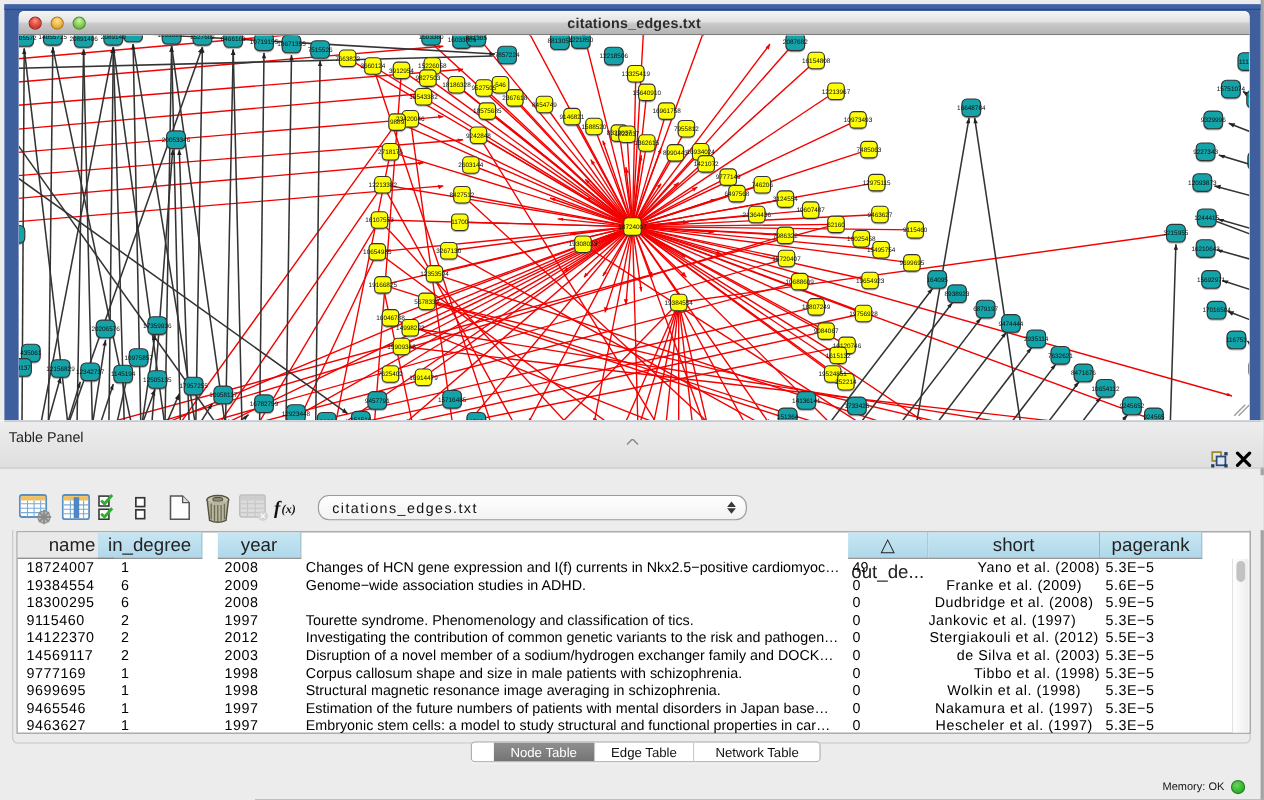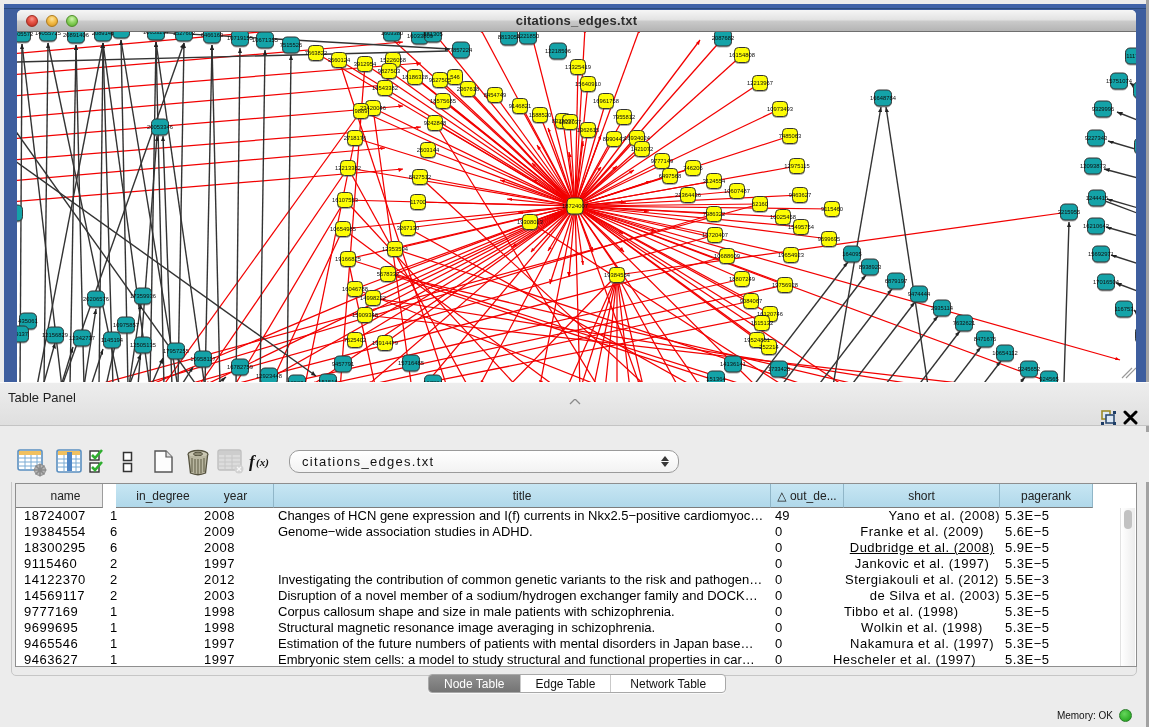--- a/index.html
+++ b/index.html
@@ -32,21 +32,21 @@
 #toolbar { position:absolute; left:0px; top:432px; width:1149px; height:50px; background:#ececec; }
 .ico { position:absolute; top:17px; }
 #combo { position:absolute; left:289px; top:18px; width:390px; height:23px; background:linear-gradient(#ffffff,#f2f2f2);
   border:1px solid #9a9a9a; border-radius:10px; font-size:13px; letter-spacing:1.3px; color:#111; line-height:21px; padding-left:12px; }
 #combo .arr { position:absolute; right:9px; top:5px; width:0; height:0;
   border-left:4px solid transparent; border-right:4px solid transparent; border-bottom:5.5px solid #383838; }
 #combo .arr2 { position:absolute; right:9px; bottom:5px; width:0; height:0;
   border-left:4px solid transparent; border-right:4px solid transparent; border-top:5.5px solid #383838; }
 
 #tblwrap { position:absolute; left:15px; top:483px; width:1122px; height:184px; background:#fff; border:1px solid #8e8e8e; }
-#thead { position:absolute; left:0; top:0; height:40px; width:1120px; font-size:12px; color:#222; }
+#thead { position:absolute; left:0; top:0; height:40px; width:1120px; font-size:17px; color:#222; }
 #thead .c { position:absolute; top:0; height:24px; line-height:24px; text-align:center;
   background:linear-gradient(#c7e6f3,#b0d8ea); border-right:1px solid #90b6c8; border-bottom:1px solid #7c7c7c; }
 #thead .g { background:#e9e9e9; border-right:1px solid #9d9d9d; border-bottom:1px solid #7c7c7c; }
 #rows { position:absolute; left:0; top:24px; font-size:13px; color:#000; }
 .ls { letter-spacing:0.5px; }
 .row { position:absolute; height:16px; line-height:16px; white-space:nowrap; }
 .cell { position:absolute; top:0; height:16px; overflow:hidden; }
 #vtrack { position:absolute; right:1px; top:24px; width:15px; height:158px; background:linear-gradient(90deg,#ffffff,#ededed); border-left:1px solid #e2e2e2;}
 #vthumb { position:absolute; right:4px; top:26px; width:8px; height:19px; background:#c2c2c2; border-radius:4px; }
 #panelfoot { position:absolute; left:11px; top:436px; width:1126px; height:240px; background:#ebebeb; border:1px solid #c6c6c6; border-radius:5px; }
@@ -895,23 +895,22 @@
  <text x="2" y="16" font-family="Liberation Serif, serif" font-style="italic" font-weight="bold" font-size="17" fill="#111">f</text>
  <text x="9" y="15" font-family="Liberation Serif, serif" font-style="italic" font-weight="bold" font-size="11" fill="#111">(x)</text>
 </svg>
 
   <div id="combo">citations_edges.txt<div class="arr"></div><div class="arr2"></div></div>
 </div>
 
 <div id="tblwrap">
   <div id="thead">
     <div class="c g" style="left:0px;width:87px;text-indent:13px;">name</div>
-    <div class="c" style="left:100px;width:95px;">in_degree</div>
+    <div class="c" style="left:73px;width:95px;">in_degree</div>
     <div class="c" style="left:182px;width:76px;">year</div>
-    <div class="c" style="left:258px;width:497px;">title</div>
     <div class="c" style="left:755px;width:73px;">△ out_de...</div>
     <div class="c" style="left:828px;width:156px;">short</div>
     <div class="c" style="left:984px;width:93px;">pagerank</div>
   </div>
   <div id="rows">
 <div class="row" style="top:0px;width:1120px;">
 <span class="cell ls" style="left:8px;width:78px;">18724007</span>
 <span class="cell ls" style="left:94px;width:86px;">1</span>
 <span class="cell ls" style="left:188px;width:68px;">2008</span>
 <span class="cell" style="left:262px;width:492px;">Changes of HCN gene expression and I(f) currents in Nkx2.5−positive cardiomyoc…</span>
@@ -926,29 +925,30 @@
 <span class="cell" style="left:262px;width:492px;">Genome−wide association studies in ADHD.</span>
 <span class="cell" style="left:759px;width:66px;">0</span>
 <span class="cell ls" style="left:828px;width:156px;text-align:center;">Franke et al. (2009)</span>
 <span class="cell ls" style="left:989px;width:86px;">5.6E−5</span>
 </div>
 <div class="row" style="top:32px;width:1120px;">
 <span class="cell ls" style="left:8px;width:78px;">18300295</span>
 <span class="cell ls" style="left:94px;width:86px;">6</span>
 <span class="cell ls" style="left:188px;width:68px;">2008</span>
 <span class="cell" style="left:759px;width:66px;">0</span>
-<span class="cell ls" style="left:828px;width:156px;text-align:center;text-decoration:underline;">Dudbridge et al. (2008)</span>
+<span class="cell ls" style="left:828px;width:156px;text-align:center;">Dudbridge et al. (2008)</span>
 <span class="cell ls" style="left:989px;width:86px;">5.9E−5</span>
 </div>
 <div class="row" style="top:48px;width:1120px;">
 <span class="cell ls" style="left:8px;width:78px;">9115460</span>
 <span class="cell ls" style="left:94px;width:86px;">2</span>
 <span class="cell ls" style="left:188px;width:68px;">1997</span>
+<span class="cell" style="left:262px;width:492px;">Tourette syndrome. Phenomenology and classification of tics.</span>
 <span class="cell" style="left:759px;width:66px;">0</span>
-<span class="cell ls" style="left:828px;width:156px;text-align:center;">Jankovic et al. (1997)</span>
+<span class="cell ls" style="left:828px;width:156px;">Jankovic et al. (1997)</span>
 <span class="cell ls" style="left:989px;width:86px;">5.3E−5</span>
 </div>
 <div class="row" style="top:64px;width:1120px;">
 <span class="cell ls" style="left:8px;width:78px;">14122370</span>
 <span class="cell ls" style="left:94px;width:86px;">2</span>
 <span class="cell ls" style="left:188px;width:68px;">2012</span>
 <span class="cell" style="left:262px;width:492px;">Investigating the contribution of common genetic variants to the risk and pathogen…</span>
 <span class="cell" style="left:759px;width:66px;">0</span>
 <span class="cell ls" style="left:828px;width:156px;text-align:center;">Stergiakouli et al. (2012)</span>
 <span class="cell ls" style="left:989px;width:86px;">5.5E−3</span>
@@ -961,21 +961,21 @@
 <span class="cell" style="left:759px;width:66px;">0</span>
 <span class="cell ls" style="left:828px;width:156px;text-align:right;">de Silva et al. (2003)</span>
 <span class="cell ls" style="left:989px;width:86px;">5.3E−5</span>
 </div>
 <div class="row" style="top:96px;width:1120px;">
 <span class="cell ls" style="left:8px;width:78px;">9777169</span>
 <span class="cell ls" style="left:94px;width:86px;">1</span>
 <span class="cell ls" style="left:188px;width:68px;">1998</span>
 <span class="cell" style="left:262px;width:492px;">Corpus callosum shape and size in male patients with schizophrenia.</span>
 <span class="cell" style="left:759px;width:66px;">0</span>
-<span class="cell ls" style="left:828px;width:156px;text-align:left;">Tibbo et al. (1998)</span>
+<span class="cell ls" style="left:828px;width:156px;text-align:right;">Tibbo et al. (1998)</span>
 <span class="cell ls" style="left:989px;width:86px;">5.3E−5</span>
 </div>
 <div class="row" style="top:112px;width:1120px;">
 <span class="cell ls" style="left:8px;width:78px;">9699695</span>
 <span class="cell ls" style="left:94px;width:86px;">1</span>
 <span class="cell ls" style="left:188px;width:68px;">1998</span>
 <span class="cell" style="left:262px;width:492px;">Structural magnetic resonance image averaging in schizophrenia.</span>
 <span class="cell" style="left:759px;width:66px;">0</span>
 <span class="cell ls" style="left:828px;width:156px;text-align:center;">Wolkin et al. (1998)</span>
 <span class="cell ls" style="left:989px;width:86px;">5.3E−5</span>
@@ -988,28 +988,28 @@
 <span class="cell" style="left:759px;width:66px;">0</span>
 <span class="cell ls" style="left:828px;width:156px;text-align:center;">Nakamura et al. (1997)</span>
 <span class="cell ls" style="left:989px;width:86px;">5.3E−5</span>
 </div>
 <div class="row" style="top:144px;width:1120px;">
 <span class="cell ls" style="left:8px;width:78px;">9463627</span>
 <span class="cell ls" style="left:94px;width:86px;">1</span>
 <span class="cell ls" style="left:188px;width:68px;">1997</span>
 <span class="cell" style="left:262px;width:492px;">Embryonic stem cells: a model to study structural and functional properties in car…</span>
 <span class="cell" style="left:759px;width:66px;">0</span>
-<span class="cell ls" style="left:804px;width:156px;text-align:right;">Hescheler et al. (1997)</span>
+<span class="cell ls" style="left:828px;width:156px;text-align:center;">Hescheler et al. (1997)</span>
 <span class="cell ls" style="left:989px;width:86px;">5.3E−5</span>
 </div>
   </div>
   <div id="vtrack"></div>
   <div id="vthumb"></div>
 </div>
 
 <div id="tabs">
-  <div class="seg sel" style="padding:0 15px;">Node Table</div>
+  <div class="seg sel" style="padding:0 15px;margin-left:20px;">Node Table</div>
   <div class="seg" style="padding:0 15px;">Edge Table</div>
   <div class="seg" style="padding:0 19px;">Network Table</div>
 </div>
 
 <div id="mem">Memory: OK</div>
 <div id="memdot"></div>
 
 </body></html>

